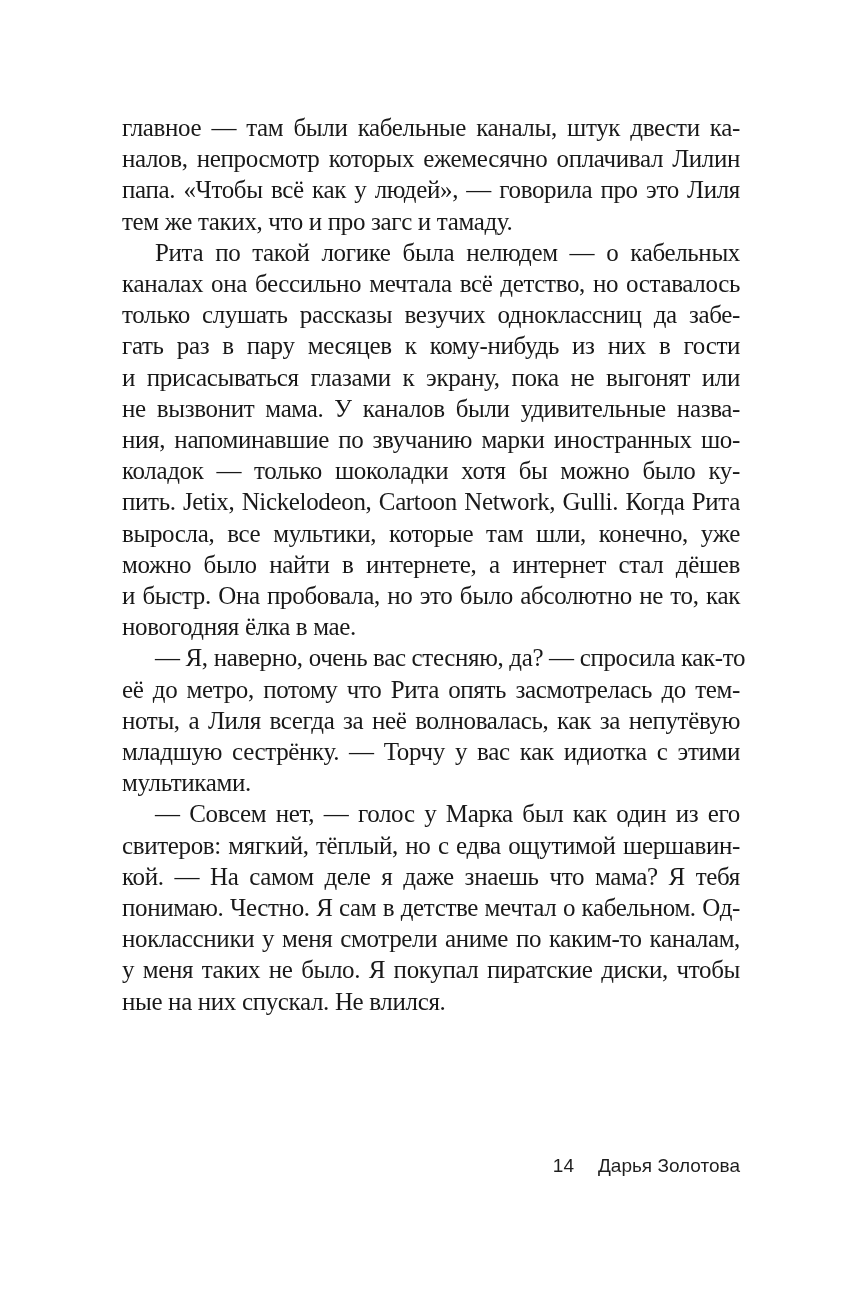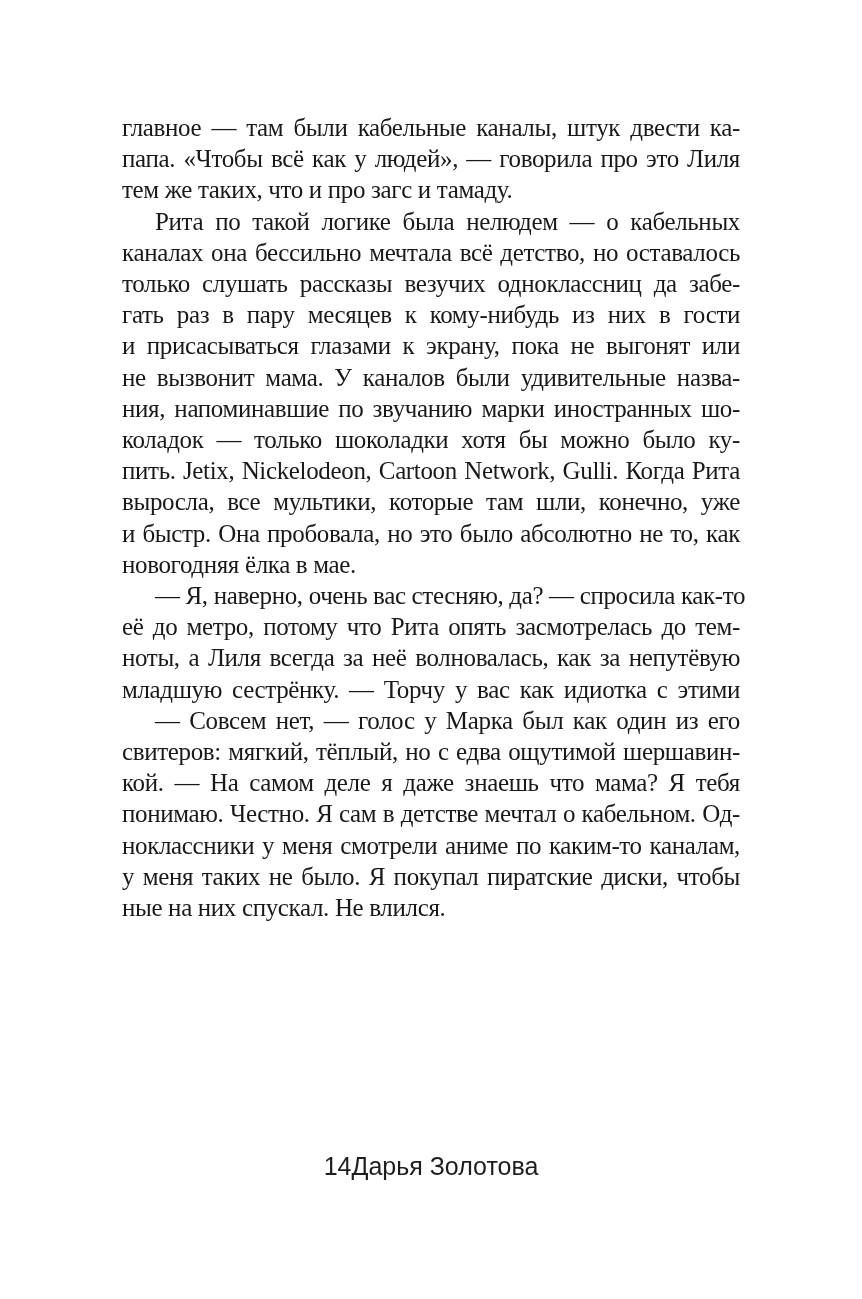--- a/index.html
+++ b/index.html
@@ -41,58 +41,62 @@
   }
   .line.first-indent {
     padding-left: 33px;
   }
   .footer {
     position: absolute;
     left: 122px;
     top: 1154px;
     width: 618px;
     display: flex;
-    justify-content: center;
+    justify-content: flex-end;
     align-items: baseline;
     font-family: "Liberation Sans", sans-serif;
-    font-size: 25px;
+    font-size: 19px;
     line-height: 24px;
     color: #1e1e1e;
+    gap: 24px;
   }
 </style>
 </head>
 <body>
 
 <div class="page">
 
   <main class="text-block" id="text-block">
       <p>
         <span class="line">главное — там были кабельные каналы, штук двести ка-</span>
+        <span class="line">налов, непросмотр которых ежемесячно оплачивал Лилин</span>
         <span class="line">папа. «Чтобы всё как у людей», — говорила про это Лиля</span>
         <span class="line para-end">тем же таких, что и про загс и тамаду.</span>
       </p>
       <p>
         <span class="line first-indent">Рита по такой логике была нелюдем — о кабельных</span>
         <span class="line">каналах она бессильно мечтала всё детство, но оставалось</span>
         <span class="line">только слушать рассказы везучих одноклассниц да забе-</span>
         <span class="line">гать раз в пару месяцев к кому-нибудь из них в гости</span>
         <span class="line">и присасываться глазами к экрану, пока не выгонят или</span>
         <span class="line">не вызвонит мама. У каналов были удивительные назва-</span>
         <span class="line">ния, напоминавшие по звучанию марки иностранных шо-</span>
         <span class="line">коладок — только шоколадки хотя бы можно было ку-</span>
         <span class="line">пить. Jetix, Nickelodeon, Cartoon Network, Gulli. Когда Рита</span>
         <span class="line">выросла, все мультики, которые там шли, конечно, уже</span>
+        <span class="line">можно было найти в интернете, а интернет стал дёшев</span>
         <span class="line">и быстр. Она пробовала, но это было абсолютно не то, как</span>
         <span class="line para-end">новогодняя ёлка в мае.</span>
       </p>
       <p>
         <span class="line first-indent">— Я, наверно, очень вас стесняю, да? — спросила как-то</span>
         <span class="line">её до метро, потому что Рита опять засмотрелась до тем-</span>
         <span class="line">ноты, а Лиля всегда за неё волновалась, как за непутёвую</span>
         <span class="line">младшую сестрёнку. — Торчу у вас как идиотка с этими</span>
+        <span class="line para-end">мультиками.</span>
       </p>
       <p>
         <span class="line first-indent">— Совсем нет, — голос у Марка был как один из его</span>
         <span class="line">свитеров: мягкий, тёплый, но с едва ощутимой шершавин-</span>
         <span class="line">кой. — На самом деле я даже знаешь что мама? Я тебя</span>
         <span class="line">понимаю. Честно. Я сам в детстве мечтал о кабельном. Од-</span>
         <span class="line">ноклассники у меня смотрели аниме по каким-то каналам,</span>
         <span class="line">у меня таких не было. Я покупал пиратские диски, чтобы</span>
         <span class="line para-end">ные на них спускал. Не влился.</span>
       </p>

